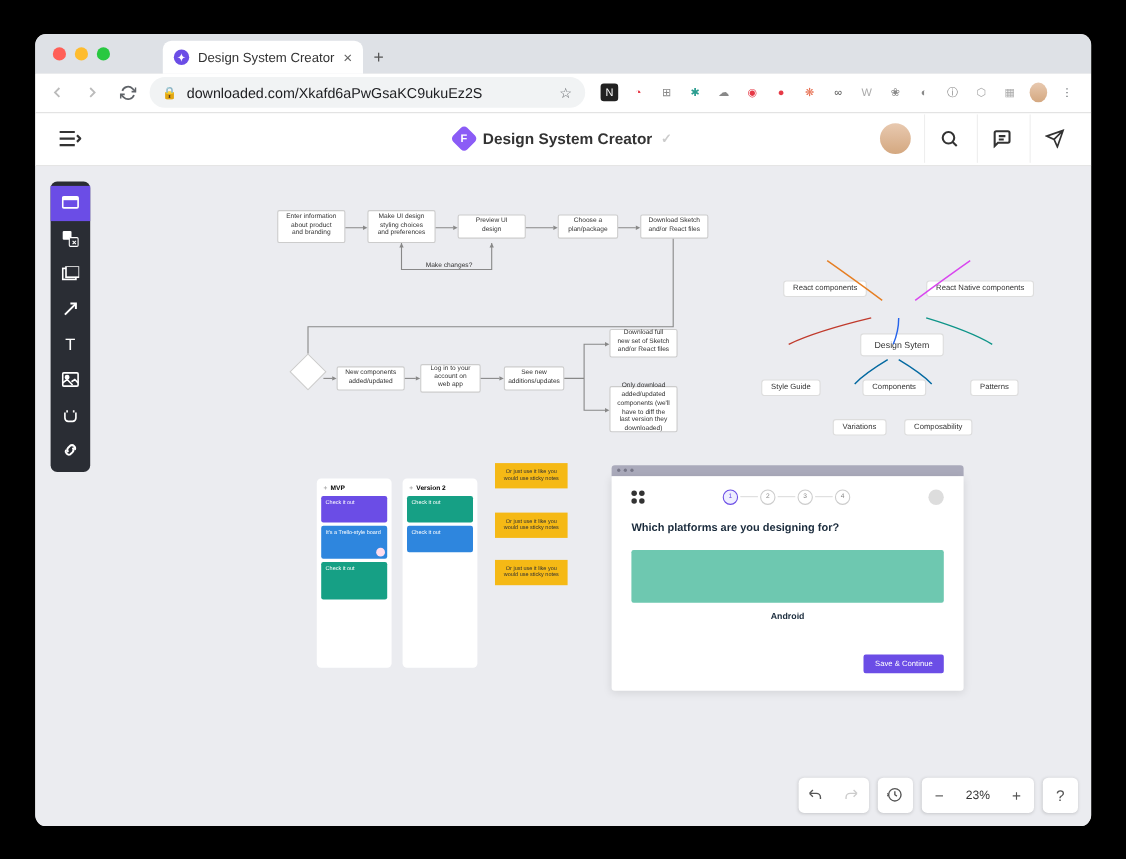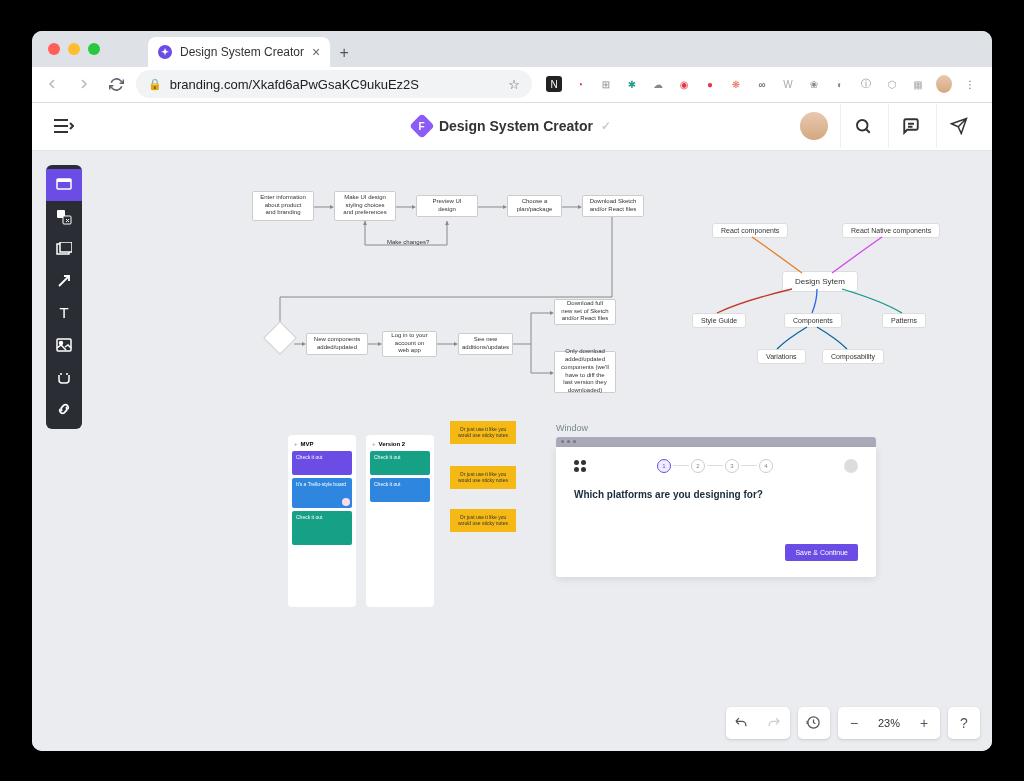--- a/index.html
+++ b/index.html
@@ -31,21 +31,21 @@
 .hdr-btn { width: 44px; height: 44px; display: flex; align-items: center; justify-content: center; cursor: pointer; border-left: 1px solid #eee; color: #333; }
 .avatar { width: 28px; height: 28px; border-radius: 50%; background: linear-gradient(#e8c9b0, #d4a880); margin-right: 8px; }
 .canvas-area { flex: 1; background: #ebecf0; position: relative; overflow: hidden; }
 .toolbar { position: absolute; left: 14px; top: 14px; width: 36px; background: #2a2d34; border-radius: 6px; display: flex; flex-direction: column; padding: 4px 0; z-index: 10; }
 .tool { width: 36px; height: 32px; display: flex; align-items: center; justify-content: center; color: #fff; cursor: pointer; position: relative; }
 .tool.active { background: #6b4de6; }
 .flow-box { position: absolute; background: #fff; border: 1px solid #ccc; border-radius: 2px; padding: 4px 6px; font-size: 6px; color: #333; text-align: center; display: flex; align-items: center; justify-content: center; line-height: 1.3; }
 .flow-diamond { position: absolute; width: 36px; height: 36px; background: #fff; border: 1px solid #ccc; transform: rotate(45deg); }
 .decision-label { position: absolute; font-size: 6px; color: #333; }
 .mindmap { position: absolute; }
-.mm-node { position: absolute; background: #fff; border: 1px solid #ddd; border-radius: 3px; padding: 3px 8px; font-size: 7px; color: #333; white-space: nowrap; }
+.mm-node { position: absolute; background: #fff; border: 1px solid #ddd; border-radius: 3px; padding: 3px 8px; font-size: 7px; color: #333; white-space: nowrap; margin-top: 32px; }
 .mm-center { font-size: 8px; padding: 5px 12px; }
 .kanban { position: absolute; display: flex; gap: 10px; }
 .kanban-col { width: 68px; background: #fff; border-radius: 4px; padding: 4px; }
 .kanban-title { font-size: 6px; font-weight: bold; padding: 2px 2px 4px; display: flex; align-items: center; gap: 3px; }
 .kanban-card { border-radius: 2px; padding: 3px 4px; font-size: 5px; color: #fff; margin-bottom: 3px; min-height: 24px; }
 .sticky { position: absolute; width: 66px; background: #f5b915; padding: 5px; font-size: 5px; color: #333; line-height: 1.3; text-align: center; }
 .wireframe-wrap { position: absolute; }
 .wf-label { font-size: 9px; color: #788; margin-bottom: 4px; }
 .wf-titlebar { height: 10px; background: #aab; border-radius: 3px 3px 0 0; display: flex; align-items: center; padding-left: 5px; gap: 3px; }
 .wf-dot { width: 3px; height: 3px; border-radius: 50%; background: #778; }
@@ -102,21 +102,21 @@
         </svg>
     </div>
     <div class="nav-btn">
       <svg width="15" height="15" viewBox="0 0 24 24" fill="none" stroke="currentColor" stroke-width="2.5">
           <path d="M23 4v6h-6M1 20v-6h6"></path>
           <path d="M3.51 9a9 9 0 0114.85-3.36L23 10M1 14l4.64 4.36A9 9 0 0020.49 15"></path>
         </svg>
     </div>
     <div class="url-box">
       <span class="lock-icon">🔒</span>
-      <span>branding.com/Xkafd6aPwGsaKC9ukuEz2S</span>
+      <span>downloaded.com/Xkafd6aPwGsaKC9ukuEz2S</span>
       <span style="margin-left:auto;color:#5f6368">☆</span>
     </div>
     <div class="ext-icons">
       <div class="ext" style="background:#222;color:#fff">N</div>
       <div class="ext" style="color:#e63946">◔</div>
       <div class="ext" style="color:#888">⊞</div>
       <div class="ext" style="color:#2a9d8f">✱</div>
       <div class="ext" style="color:#888">☁</div>
       <div class="ext" style="color:#e63946">◉</div>
       <div class="ext" style="color:#e63946">●</div>
@@ -348,21 +348,20 @@
         <div class="kanban-card" style="background:#2e86de"><span>Check it out</span></div>
         <div style="height:95px"></div>
       </div>
     </div>
 
     <div class="sticky" style="left:418px;top:270px"><span>Or just use it like you would use sticky notes</span></div>
     <div class="sticky" style="left:418px;top:315px"><span>Or just use it like you would use sticky notes</span></div>
     <div class="sticky" style="left:418px;top:358px"><span>Or just use it like you would use sticky notes</span></div>
 
     <div class="wireframe-wrap" style="left:524px;top:272px">
-      <div class="wf-label">Window</div>
       <div class="wf-titlebar">
         <div class="wf-dot"></div>
           <div class="wf-dot"></div>
           <div class="wf-dot"></div>
       </div>
       <div class="wireframe">
         <div class="wf-header">
           <div class="wf-logo">
               <div></div>
               <div></div>
@@ -383,20 +382,24 @@
               </div>
             <div class="wf-step-line"></div>
             <div class="wf-step">
                 <span>4</span>
               </div>
           </div>
           <div class="wf-avatar"></div>
         </div>
         <div class="wf-question">Which platforms are you designing for?</div>
         <div class="wf-platforms">
+          <div class="wf-platform">
+              <div class="wf-platform-box"></div>
+              <div class="wf-platform-label">Android</div>
+            </div>
         </div>
         <button class="wf-save"><span>Save &amp; Continue</span></button>
         <div style="clear:both"></div>
       </div>
     </div>
 
     <div class="bottom-bar">
       <div class="bb-group">
         <div class="bb-btn">
             <svg width="15" height="15" viewBox="0 0 24 24" fill="none" stroke="currentColor" stroke-width="2">

